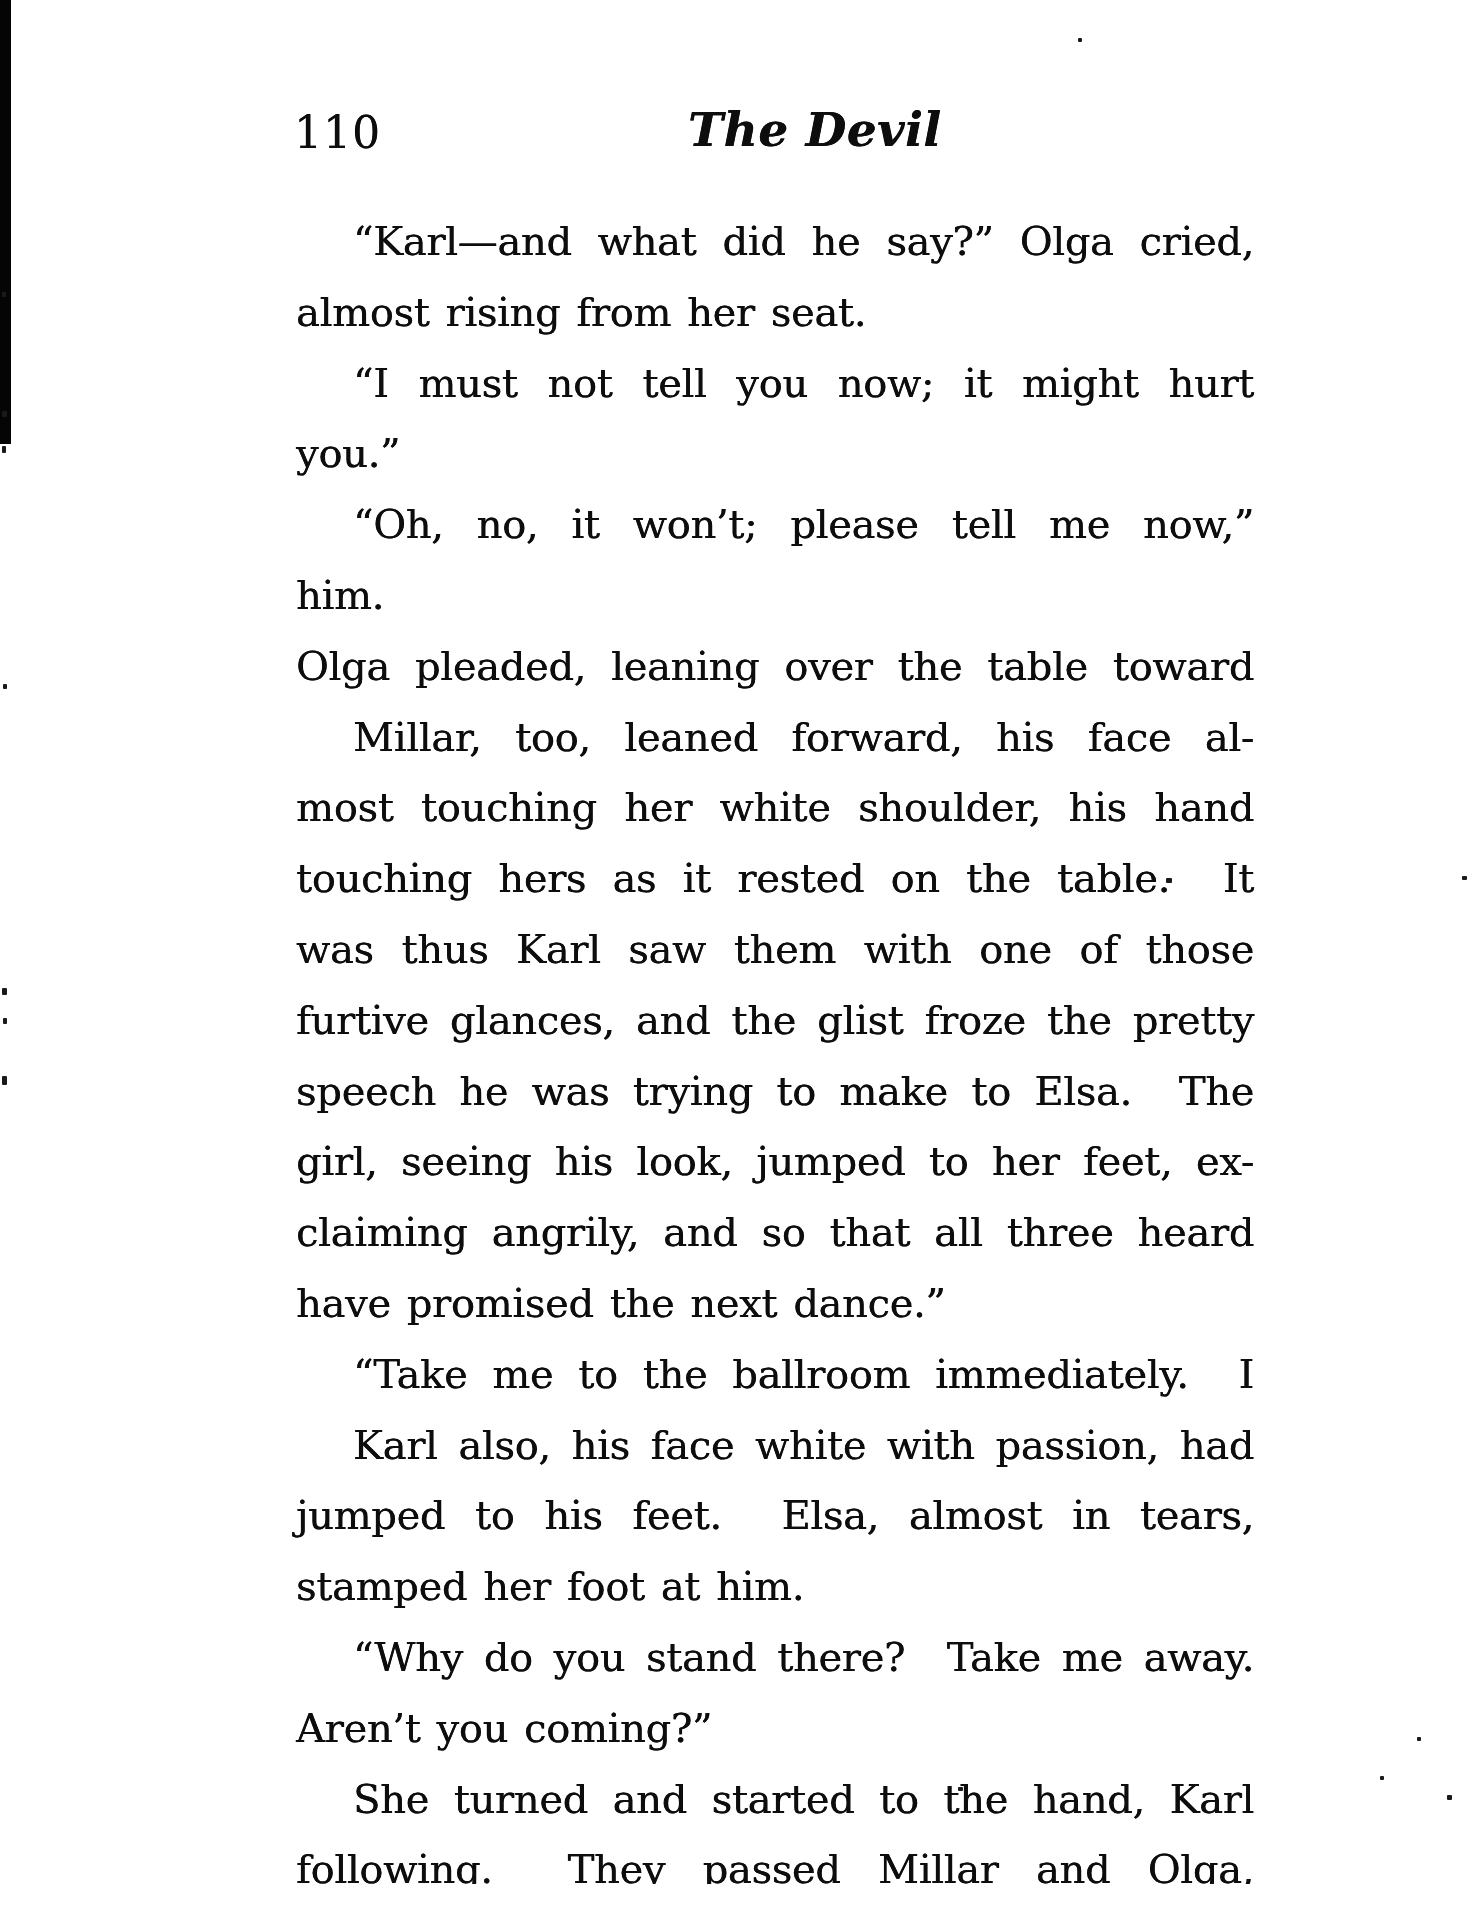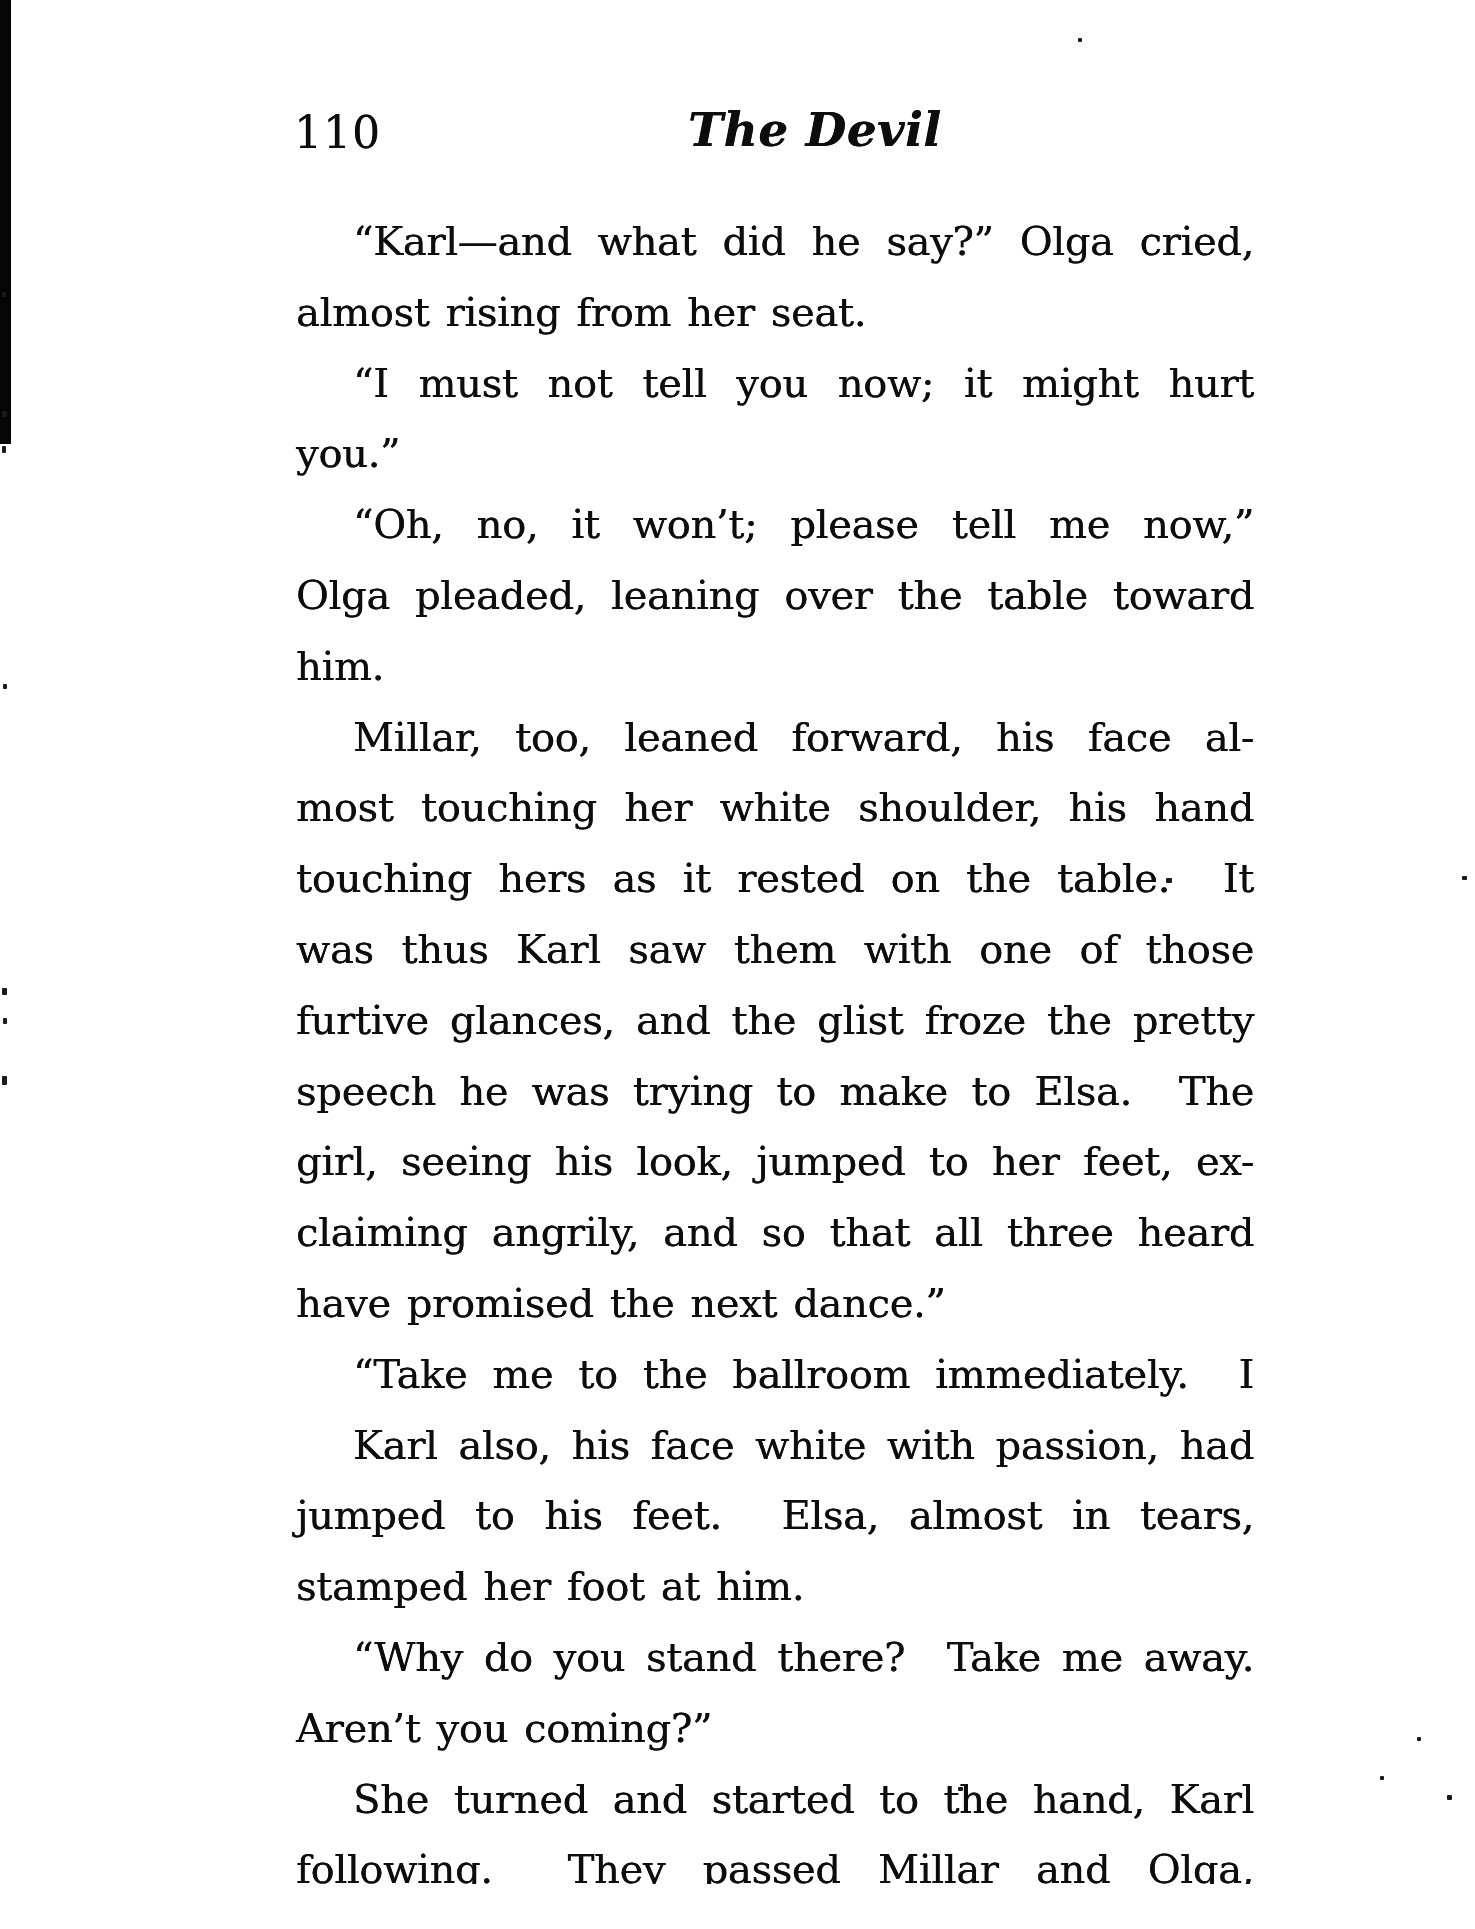--- a/index.html
+++ b/index.html
@@ -80,22 +80,22 @@
   <div class="page-number">110</div>
 
   <div class="running-title">The Devil</div>
 
   <div class="text-block">
       <div class="line indent justify">“Karl—and what did he say?” Olga cried,</div>
       <div class="line">almost rising from her seat.</div>
       <div class="line indent justify">“I must not tell you now; it might hurt</div>
       <div class="line">you.”</div>
       <div class="line indent justify">“Oh, no, it won’t; please tell me now,”</div>
+      <div class="line">him.</div>
       <div class="line justify">Olga pleaded, leaning over the table toward</div>
-      <div class="line">him.</div>
       <div class="line indent justify">Millar, too, leaned forward, his face al-</div>
       <div class="line justify">most touching her white shoulder, his hand</div>
       <div class="line justify">touching hers as it rested on the table.&nbsp; It</div>
       <div class="line justify">was thus Karl saw them with one of those</div>
       <div class="line justify">furtive glances, and the glist froze the pretty</div>
       <div class="line justify">speech he was trying to make to Elsa.&nbsp; The</div>
       <div class="line justify">girl, seeing his look, jumped to her feet, ex-</div>
       <div class="line justify">claiming angrily, and so that all three heard</div>
       <div class="line">have promised the next dance.”</div>
       <div class="line indent justify">“Take me to the ballroom immediately.&nbsp; I</div>

